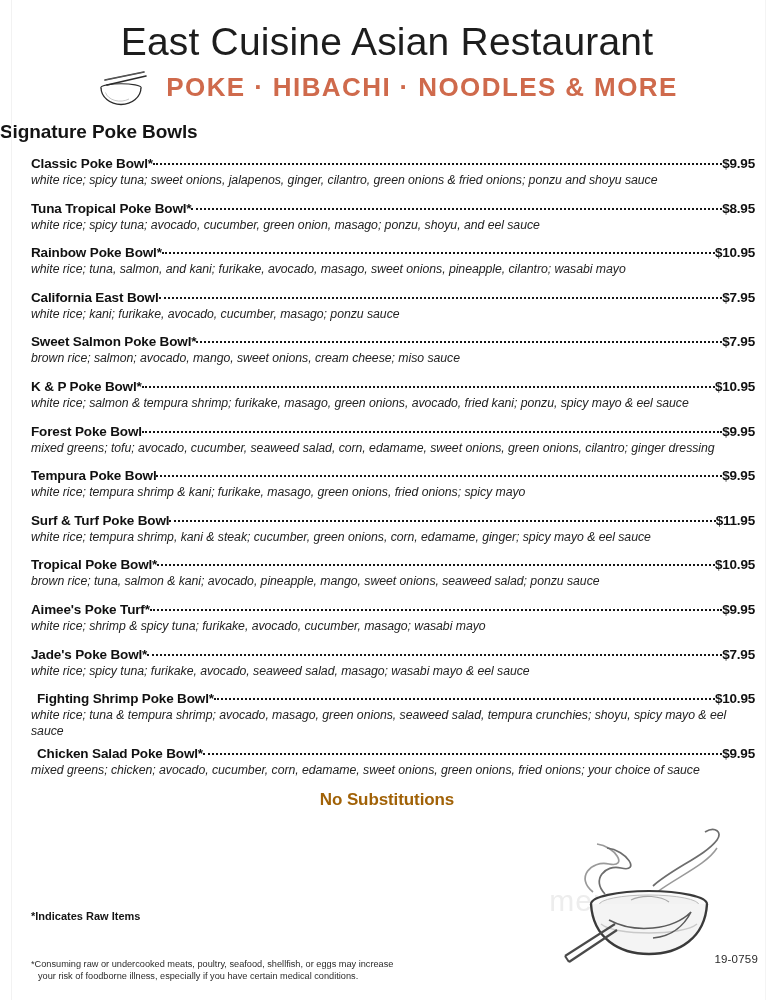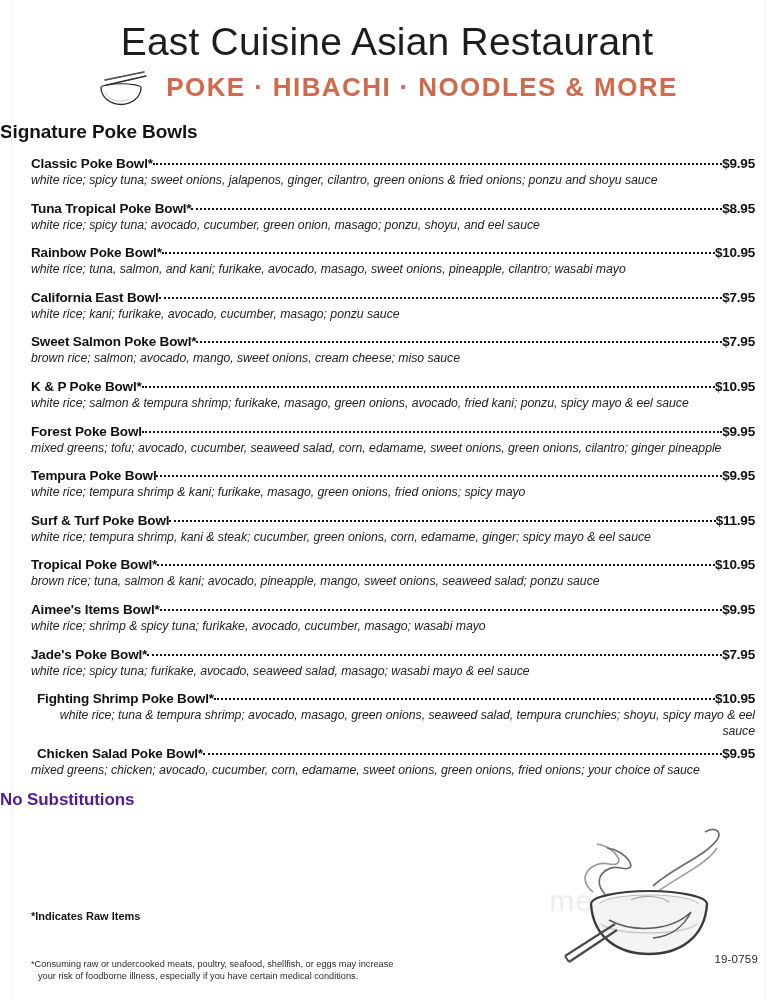--- a/index.html
+++ b/index.html
@@ -88,21 +88,20 @@
 
   
   .menu {
     padding: 0 19px 0 31px;
   }
   .menu-item {
     margin-bottom: 11px;
   }
   .menu-item.tight {
     margin-bottom: 6px;
-    text-align: right;
   }
   .item-line {
     display: flex;
     align-items: baseline;
     width: 100%;
   }
   .item-name {
     font-size: 13.5px;
     font-weight: 700;
     color: #101010;
@@ -139,24 +138,24 @@
     font-size: 12.3px;
     font-style: italic;
     color: #232323;
     line-height: 1.27;
     margin-top: 2px;
     letter-spacing: -0.05px;
   }
 
   
   .no-subs {
-    text-align: left;
+    text-align: center;
     font-size: 17px;
     font-weight: 700;
-    color: #4c1d95;
+    color: #a16207;
     margin-top: 0;
     letter-spacing: -0.1px;
   }
   .footer {
     position: absolute;
     left: 31px;
     bottom: 18px;
     width: 430px;
   }
   .raw-note {
@@ -281,21 +280,21 @@
           <span class="item-price">$10.95</span>
         </div>
         <div class="item-desc">white rice; salmon &amp; tempura shrimp; furikake, masago, green onions, avocado, fried kani; ponzu, spicy mayo &amp; eel sauce</div>
       </div>
       <div class="menu-item">
         <div class="item-line">
           <span class="item-name">Forest Poke Bowl</span>
           <span class="leader"></span>
           <span class="item-price">$9.95</span>
         </div>
-        <div class="item-desc">mixed greens; tofu; avocado, cucumber, seaweed salad, corn, edamame, sweet onions, green onions, cilantro; ginger pineapple</div>
+        <div class="item-desc">mixed greens; tofu; avocado, cucumber, seaweed salad, corn, edamame, sweet onions, green onions, cilantro; ginger dressing</div>
       </div>
       <div class="menu-item">
         <div class="item-line">
           <span class="item-name">Tempura Poke Bowl</span>
           <span class="leader"></span>
           <span class="item-price">$9.95</span>
         </div>
         <div class="item-desc">white rice; tempura shrimp &amp; kani; furikake, masago, green onions, fried onions; spicy mayo</div>
       </div>
       <div class="menu-item">
@@ -309,21 +308,21 @@
       <div class="menu-item">
         <div class="item-line">
           <span class="item-name">Tropical Poke Bowl*</span>
           <span class="leader"></span>
           <span class="item-price">$10.95</span>
         </div>
         <div class="item-desc">brown rice; tuna, salmon &amp; kani; avocado, pineapple, mango, sweet onions, seaweed salad; ponzu sauce</div>
       </div>
       <div class="menu-item">
         <div class="item-line">
-          <span class="item-name">Aimee's Items Bowl*</span>
+          <span class="item-name">Aimee's Poke Turf*</span>
           <span class="leader"></span>
           <span class="item-price">$9.95</span>
         </div>
         <div class="item-desc">white rice; shrimp &amp; spicy tuna; furikake, avocado, cucumber, masago; wasabi mayo</div>
       </div>
       <div class="menu-item">
         <div class="item-line">
           <span class="item-name">Jade's Poke Bowl*</span>
           <span class="leader"></span>
           <span class="item-price">$7.95</span>

